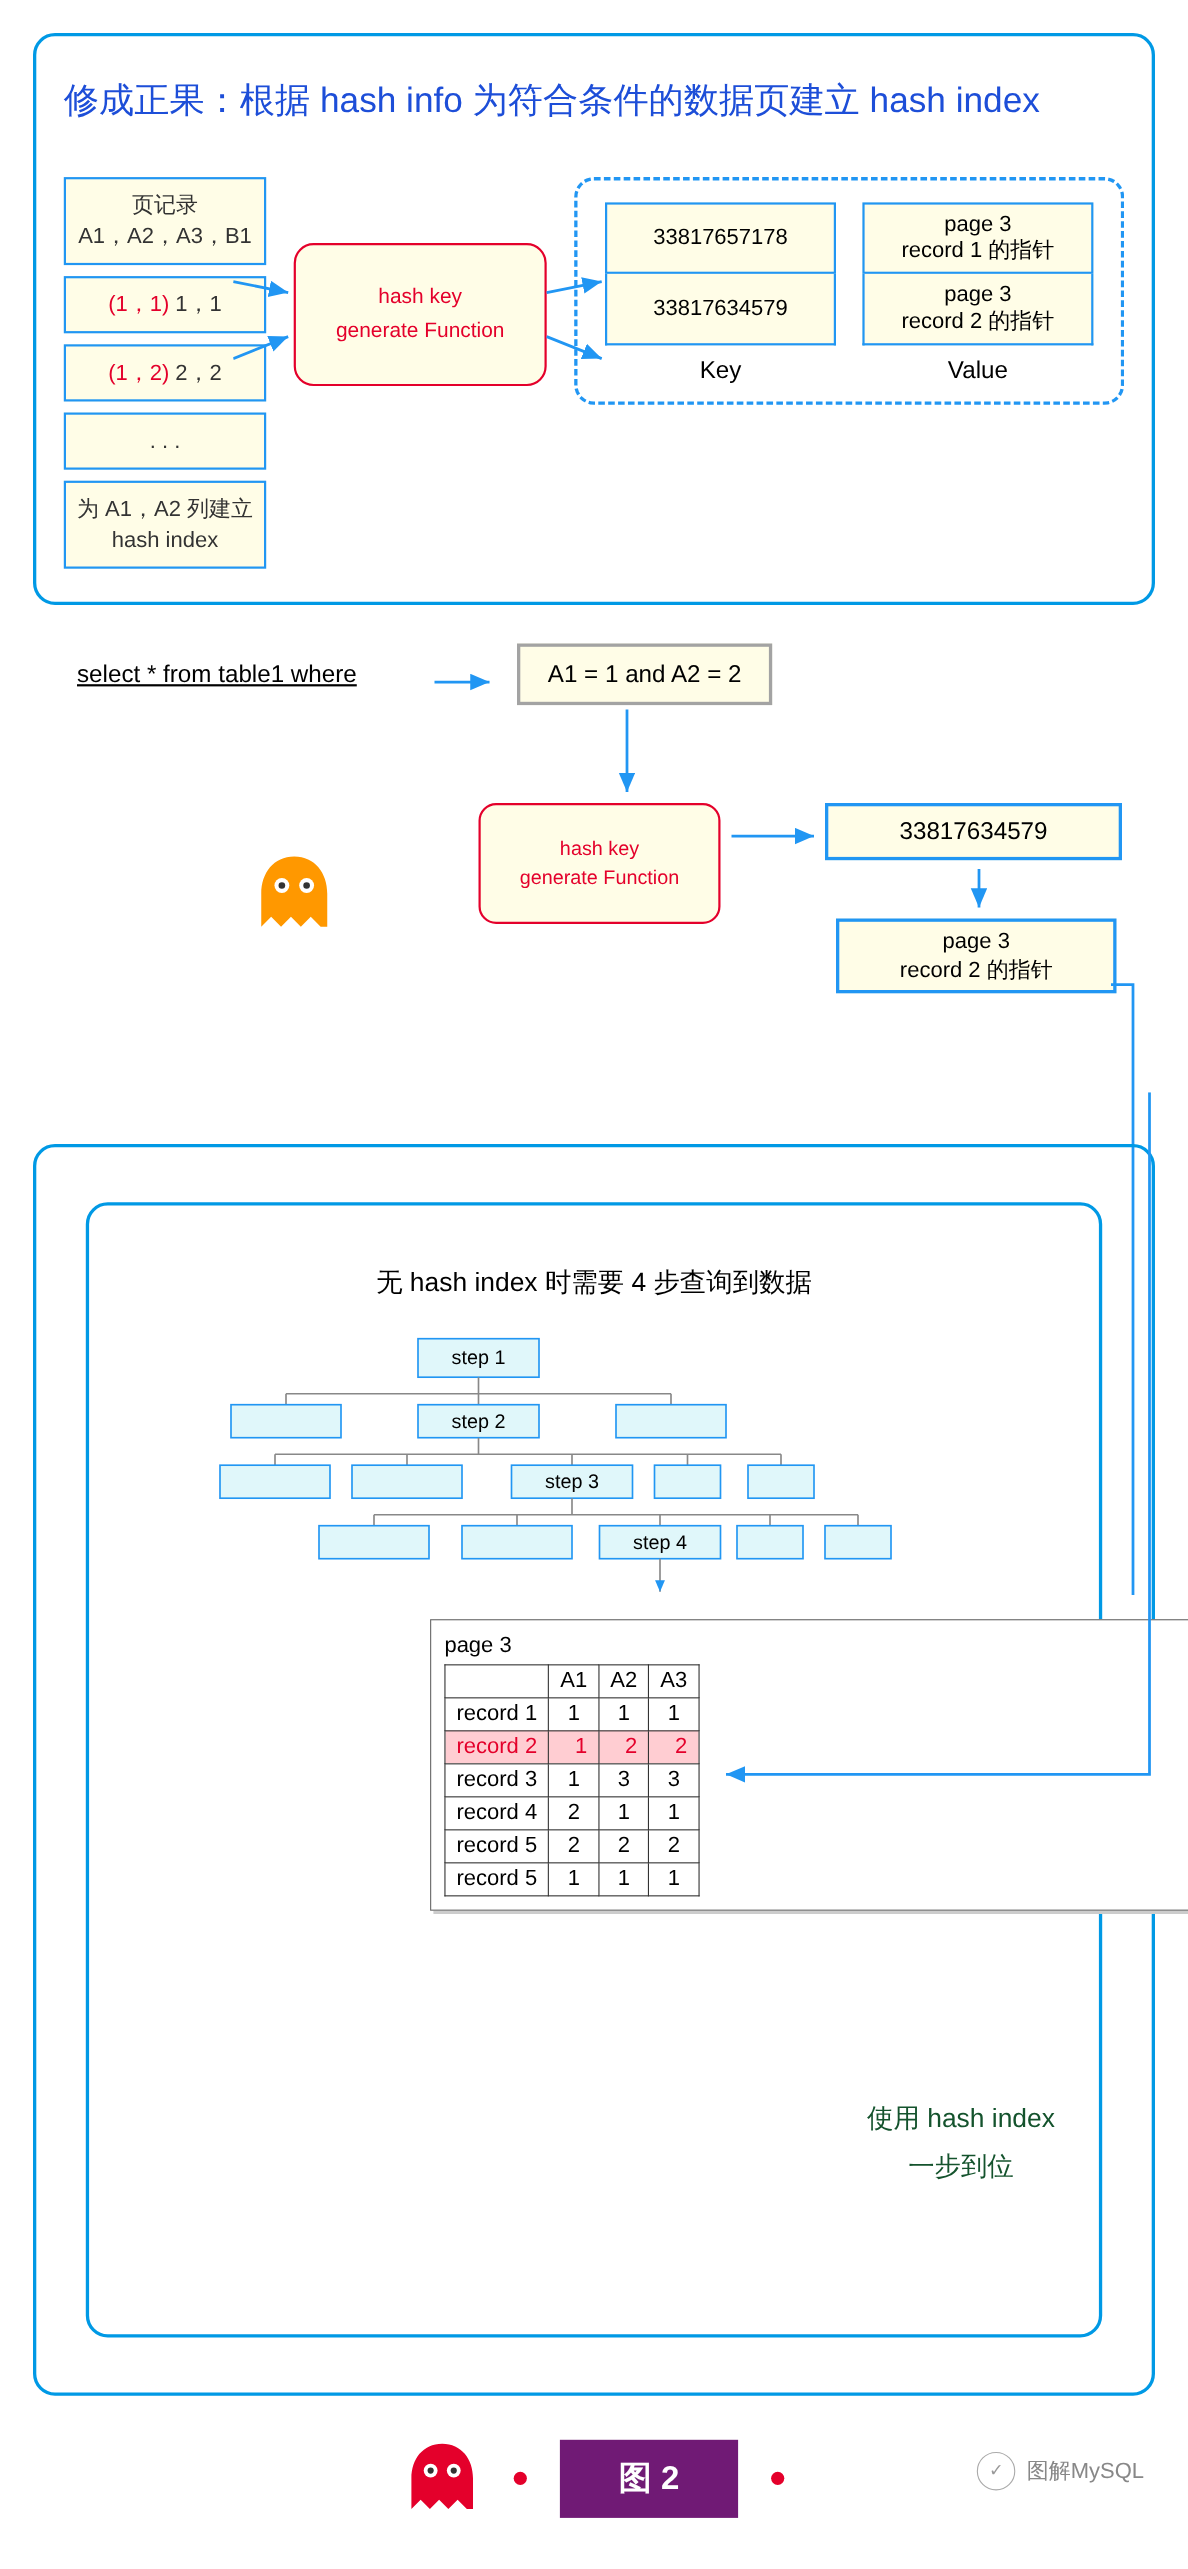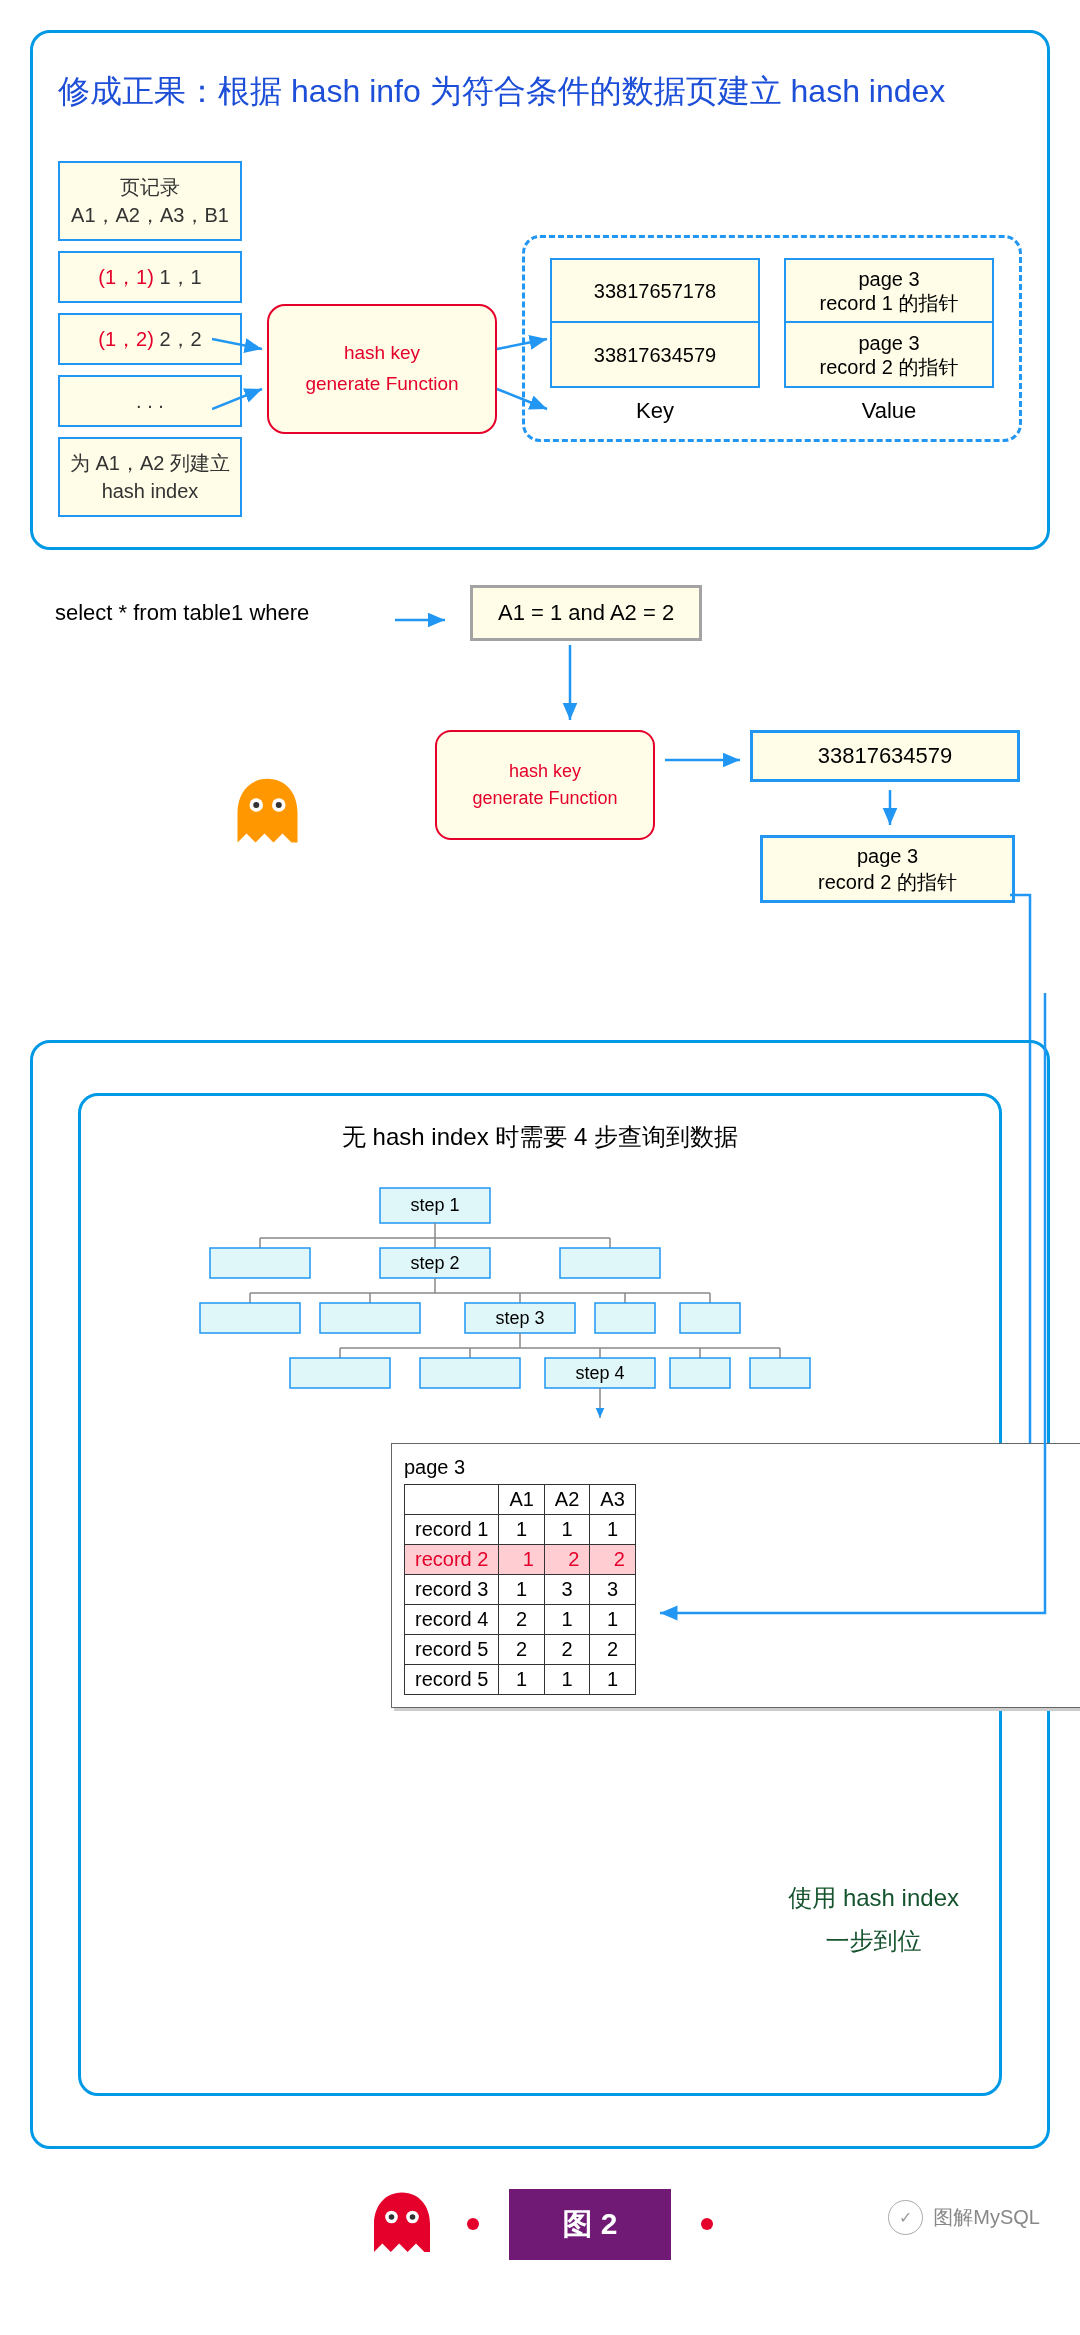--- a/index.html
+++ b/index.html
@@ -1,44 +1,44 @@
 <!DOCTYPE html>
 <html><head>
 <meta charset="utf-8">
 <style>
 * { margin: 0; padding: 0; box-sizing: border-box; }
 body { font-family: "Helvetica Neue", Arial, sans-serif; background: #fff; width: 1080px; }
 .main-panel { border: 3px solid #0099e5; border-radius: 20px; margin: 30px; padding: 30px 25px; position: relative; }
 .panel-title { color: #1d4ed8; font-size: 32px; line-height: 1.8; }
 
 
-.p1-layout { display: flex; gap: 25px; margin-top: 40px; align-items: center; }
+.p1-layout { display: flex; gap: 25px; margin-top: 40px; align-items: flex-start; }
 .record-stack { display: flex; flex-direction: column; gap: 10px; width: 240px; }
 .record-box { background: #fffde7; border: 2px solid #2196f3; padding: 10px 5px; text-align: center; font-size: 20px; color: #333; line-height: 1.4; }
 .record-box .red { color: #e4002b; }
 .hash-func { border: 2px solid #e4002b; border-radius: 18px; background: #fffde7; width: 230px; height: 130px; display: flex; flex-direction: column; justify-content: center; align-items: center; color: #e4002b; font-size: 19px; line-height: 1.6; margin-top: 60px; position: relative; }
 .dashed-box { border: 3px dashed #2196f3; border-radius: 18px; padding: 20px 25px 15px; width: 500px; }
 .dashed-title { font-size: 22px; margin-bottom: 15px; padding-left: 15px; }
 .kv-row { display: flex; }
 .kv-col { display: flex; flex-direction: column; }
 .kv-cell { background: #fffde7; border: 2px solid #2196f3; width: 210px; height: 65px; display: flex; flex-direction: column; align-items: center; justify-content: center; font-size: 20px; line-height: 1.2; }
 .kv-lbl { text-align: center; font-size: 22px; margin-top: 10px; }
 
 
 .mid { position: relative; margin: 30px 40px 40px; height: 420px; }
-.sel-text { position: absolute; top: 20px; left: 15px; font-size: 22px; }
+.sel-text { position: absolute; top: 20px; left: 30px; font-size: 22px; text-decoration: underline; }
 .cond-box { position: absolute; top: 5px; left: 430px; background: #fffde7; border: 3px solid #a3a3a3; padding: 12px 25px; font-size: 22px; }
 .hash-func-mid { position: absolute; top: 150px; left: 395px; border: 2px solid #e4002b; border-radius: 16px; background: #fffde7; width: 220px; height: 110px; display: flex; flex-direction: column; justify-content: center; align-items: center; color: #e4002b; font-size: 18px; line-height: 1.5; }
 .hash-out { position: absolute; top: 150px; left: 710px; background: #fffde7; border: 3px solid #2196f3; width: 270px; padding: 10px; text-align: center; font-size: 22px; }
 .ptr-out { position: absolute; top: 255px; left: 720px; background: #fffde7; border: 3px solid #2196f3; width: 255px; padding: 5px; text-align: center; font-size: 20px; line-height: 1.3; }
 .ghost { position: absolute; top: 195px; left: 190px; }
 
 
 .tree-container { border: 3px solid #0099e5; border-radius: 20px; padding: 25px 20px 40px; margin: 20px; position: relative; }
-.tree-title { font-size: 24px; text-align: center; margin-bottom: 25px; }
+.tree-title { font-size: 24px; text-align: center; margin-bottom: 25px; margin-top: 29px; }
 .tree-svg { display: block; margin: 0 auto; }
 .tnode { fill: #e0f7fa; stroke: #2196f3; stroke-width: 1.5; }
 .tline { stroke: #888; stroke-width: 1.5; fill: none; }
 .ttext { font-size: 18px; text-anchor: middle; dominant-baseline: middle; }
 
 .page-table { position: absolute; bottom: 35px; left: 290px; background: #fff; border: 1px solid #666; padding: 12px; box-shadow: 3px 3px 0 #ccc; }
 .pt-title { font-size: 20px; margin-bottom: 5px; }
 table.pt { border-collapse: collapse; }
 table.pt td, table.pt th { border: 1px solid #333; padding: 3px 10px; font-size: 20px; text-align: center; font-weight: normal; }
 table.pt tr.hl td { background: #ffcdd2; color: #e4002b; text-align: right; }

